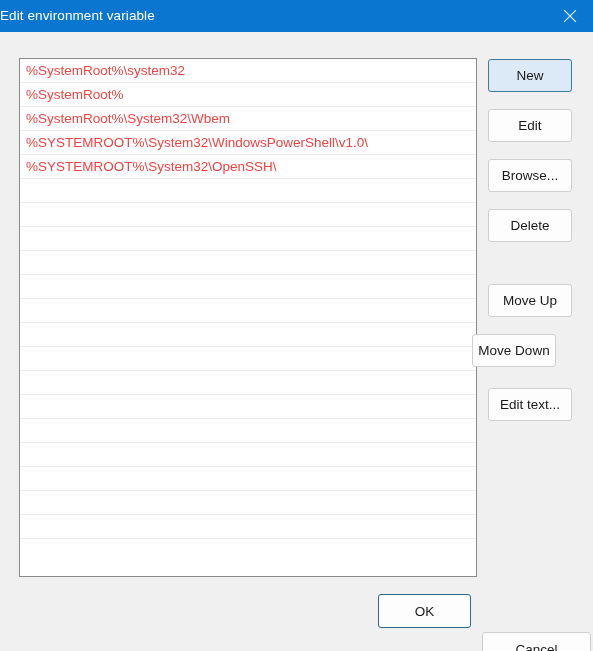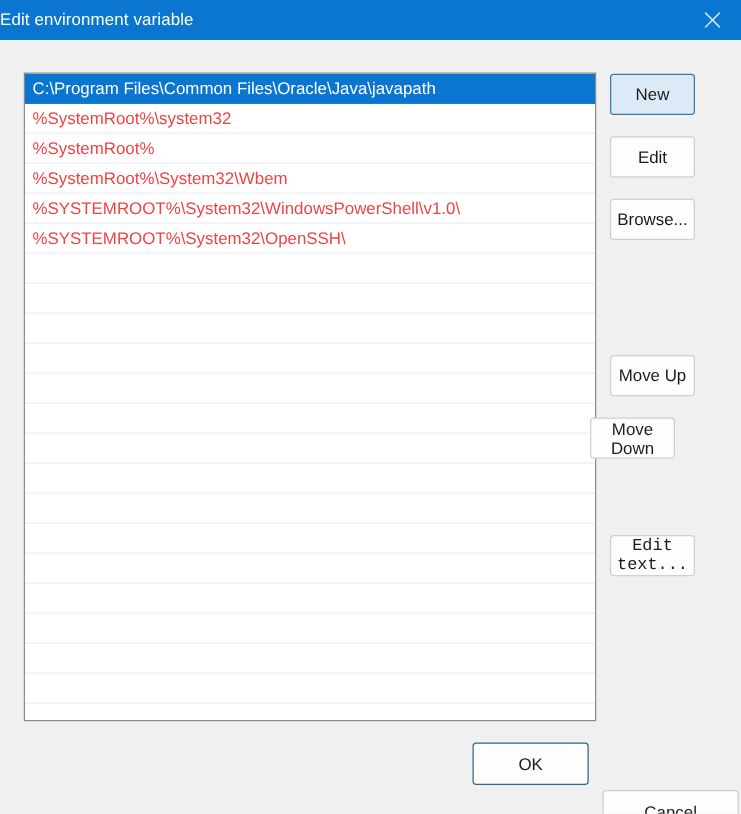--- a/index.html
+++ b/index.html
@@ -81,21 +81,21 @@
     color: #ffffff;
     border-bottom: 1px solid #0a76d0;
   }
   .list-row.empty {
     color: transparent;
   }
 
   
   .btn {
     position: absolute;
-    width: 68px;
+    width: 84px;
     height: 33px;
     background: #fdfdfd;
     border: 1px solid #cfcfcf;
     border-radius: 3px;
     font-family: "Liberation Sans", sans-serif;
     font-size: 13.5px;
     color: #1a1a1a;
     display: flex;
     align-items: center;
     justify-content: center;
@@ -111,21 +111,21 @@
     border: 1px solid #2b6a86;
     background: #fdfdfd;
   }
 
   #btn-new        { left: 488px; top: 59px; }
   #btn-edit       { left: 488px; top: 109px; }
   #btn-browse     { left: 488px; top: 159px; }
   #btn-delete     { left: 488px; top: 209px; }
   #btn-move-up    { left: 488px; top: 284px; }
   #btn-move-down  { left: 472px; top: 334px; }
-  #btn-edit-text  { left: 488px; top: 428px; font-family: Liberation Mono, monospace; }
+  #btn-edit-text  { left: 488px; top: 388px; }
 
   
   #btn-ok     { left: 378px; top: 594px; width: 93px; height: 34px; }
   #btn-cancel { left: 482px; top: 632px; width: 109px; height: 34px; }
 </style>
 </head>
 <body>
 
 <div id="dialog">
 
@@ -134,21 +134,20 @@
     <div id="close-btn">
       <span>
         <svg width="14" height="14" viewBox="0 0 14 14" aria-hidden="true">
           <path d="M1.5 1.5 L12.5 12.5 M12.5 1.5 L1.5 12.5" stroke="#cfe6fa" stroke-width="1.2" fill="none" stroke-linecap="square"></path>
         </svg>
       </span>
     </div>
   </div>
 
   <div id="listbox">
-      <div class="list-row selected">C:\Program Files\Common Files\Oracle\Java\javapath</div>
       <div class="list-row">%SystemRoot%\system32</div>
       <div class="list-row">%SystemRoot%</div>
       <div class="list-row">%SystemRoot%\System32\Wbem</div>
       <div class="list-row">%SYSTEMROOT%\System32\WindowsPowerShell\v1.0\</div>
       <div class="list-row">%SYSTEMROOT%\System32\OpenSSH\</div>
       <div class="list-row empty"></div>
       <div class="list-row empty"></div>
       <div class="list-row empty"></div>
       <div class="list-row empty"></div>
       <div class="list-row empty"></div>
@@ -160,20 +159,21 @@
       <div class="list-row empty"></div>
       <div class="list-row empty"></div>
       <div class="list-row empty"></div>
       <div class="list-row empty"></div>
       <div class="list-row empty"></div>
     </div>
 
   <button class="btn focused" id="btn-new">New</button>
   <button class="btn" id="btn-edit">Edit</button>
   <button class="btn" id="btn-browse">Browse...</button>
+  <button class="btn" id="btn-delete">Delete</button>
   <button class="btn" id="btn-move-up">Move Up</button>
   <button class="btn" id="btn-move-down">Move Down</button>
   <button class="btn" id="btn-edit-text">Edit text...</button>
 
   <button class="btn default" id="btn-ok">OK</button>
   <button class="btn" id="btn-cancel">Cancel</button>
 
 </div>
 
 </body></html>

